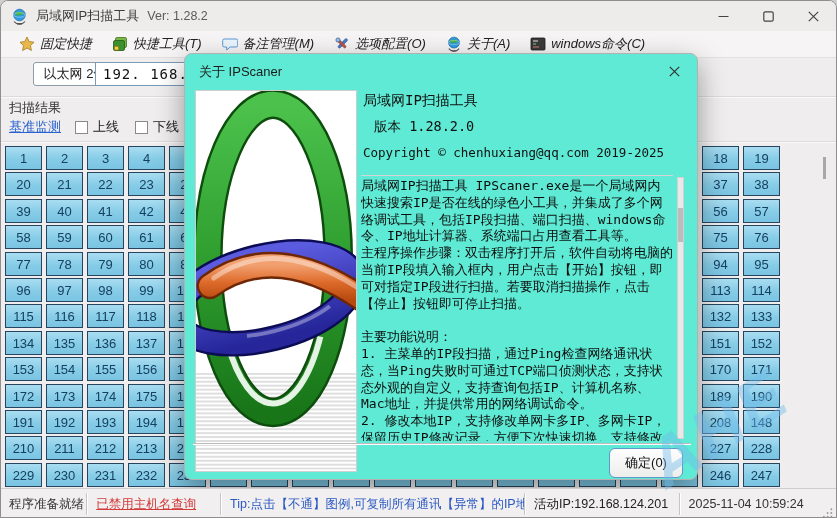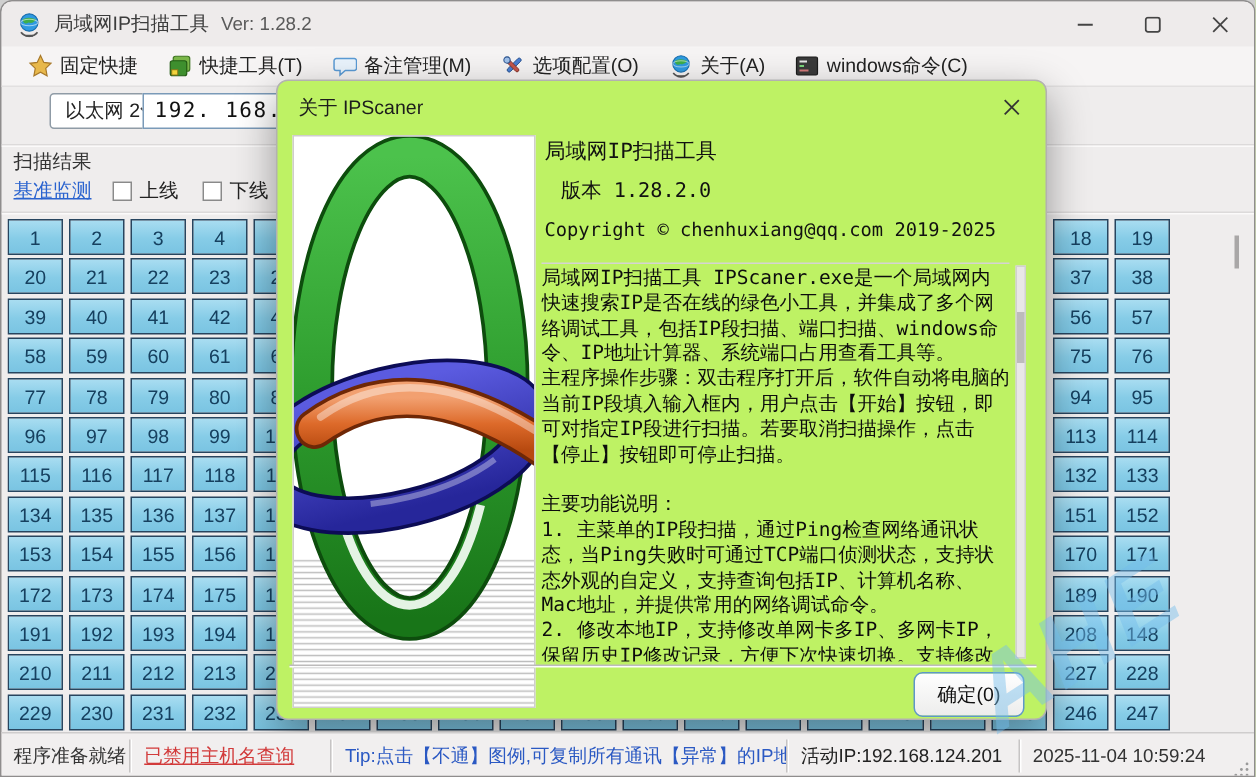--- a/index.html
+++ b/index.html
@@ -10,41 +10,41 @@
     font-family:"Liberation Sans", sans-serif;
   }
   
   .titlebar { position:absolute; left:0; top:0; width:100%; height:30px; background:#eeeBeb; display:flex; align-items:center; }
   .titlebar .appicon { margin:0 8px 0 10px; width:17px; height:17px; }
   .title-text { font-size:13px; color:#3c3c3c; }
   .title-ver { font-size:12.5px; color:#5a5a5a; margin-left:8px; }
   .wincontrols { position:absolute; right:0; top:0; height:30px; display:flex; }
   .wbtn { width:45px; height:30px; display:flex; align-items:center; justify-content:center; }
   
-  .menubar { position:absolute; left:0; top:30px; width:100%; height:27px; background:#f6f4f4; border-bottom:1px solid #e2e0e0; display:flex; align-items:center; padding-left:8px; }
+  .menubar { position:absolute; left:0; top:30px; width:100%; height:27px; background:#f6f4f4; border-bottom:1px solid #e2e0e0; display:flex; align-items:center; padding-left:8px;font-style:italic; }
   .menu-item { display:flex; align-items:center; gap:5px; padding:3px 10px; font-size:13px; color:#222; cursor:default; }
   .menu-item svg { width:16px; height:16px; }
   
   .adapter-select { position:absolute; left:8px; top:61px; width:78px; height:24px; background:#fff; border:1px solid #8f9ba6; border-radius:3px; font-size:13px; color:#222; display:flex; align-items:center; padding:0 4px 0 6px; justify-content:center;margin-left:24px; }
   .ip-input { position:absolute; left:94px; top:61px; width:196px; height:24px; background:#fff; border:1px solid #7a9ab8; font-size:14px; color:#111; font-family:"DejaVu Sans Mono", monospace; display:flex; align-items:center; padding-left:7px; letter-spacing:1px; }
   .rule { position:absolute; left:0; width:100%; height:2px; border-top:1px solid #dcdada; border-bottom:1px solid #fbfafa; }
   .scan-label { position:absolute; left:8px; top:98px; font-size:13px; color:#333; }
   .filter-row { position:absolute; left:8px; top:118px; height:16px; display:flex; align-items:center; font-size:13px; color:#222; }
   .baseline-link { color:#2a63cf; text-decoration:underline; margin-right:14px; }
   .checkbox { width:13px; height:13px; background:#fff; border:1px solid #8a8a8a; margin-right:5px; }
   .cb-group { display:flex; align-items:center; margin-right:16px; }
   .partial-label { color:#222; }
   
   .grid { position:absolute; left:4px; top:145px; width:782px; height:342px; overflow:hidden;
           display:grid; grid-template-columns:repeat(19, 37px); column-gap:4px; row-gap:2.4px; align-content:start; }
   .cell { width:37px; height:24px; line-height:23px; text-align:center; font-size:13px; color:#16405f;
           background:linear-gradient(180deg,#a9ddf1 0%, #86cce7 55%, #7ac4e2 100%); border:1px solid #27455f; }
   .grid-scroll-nub { position:absolute; left:822px; top:156px; width:3px; height:22px; background:#a9a7a7; }
   
-  .dialog { position:absolute; left:183px; top:52px; width:514px; height:427px; background:#bef264;
+  .dialog { position:absolute; left:183px; top:52px; width:514px; height:427px; background:#5eead4;
             border:1px solid #b3b1b1; border-radius:8px; box-shadow:0 10px 28px rgba(0,0,0,.38); z-index:50; }
   .dialog-title { position:absolute; left:14px; top:9px; font-size:13px; color:#1c1c1c; }
   .dialog-close { position:absolute; right:8px; top:5px; width:30px; height:24px; display:flex; align-items:center; justify-content:center; border-radius:4px; }
   .logo-panel { position:absolute; left:10px; top:36px; width:162px; height:382px; background:#fff; border:1px solid #cfcdcd; overflow:hidden; }
   .logo-panel svg { display:block; width:160px; height:380px; }
   .dlg-appname { position:absolute; left:178px; top:38px; font-size:14px; color:#111; font-family:"DejaVu Sans Mono", monospace; }
   .dlg-version { position:absolute; left:189px; top:64px; font-size:13.5px; color:#111; font-family:"DejaVu Sans Mono", monospace; }
   .dlg-copy    { position:absolute; left:178px; top:91px; font-size:12.5px; color:#111; font-family:"DejaVu Sans Mono", monospace; }
   .dlg-desc { position:absolute; left:176px; top:121px; width:312px; height:266px; overflow:hidden;
               font-size:13px; line-height:16.8px; color:#0d0d0d; white-space:pre-line;

